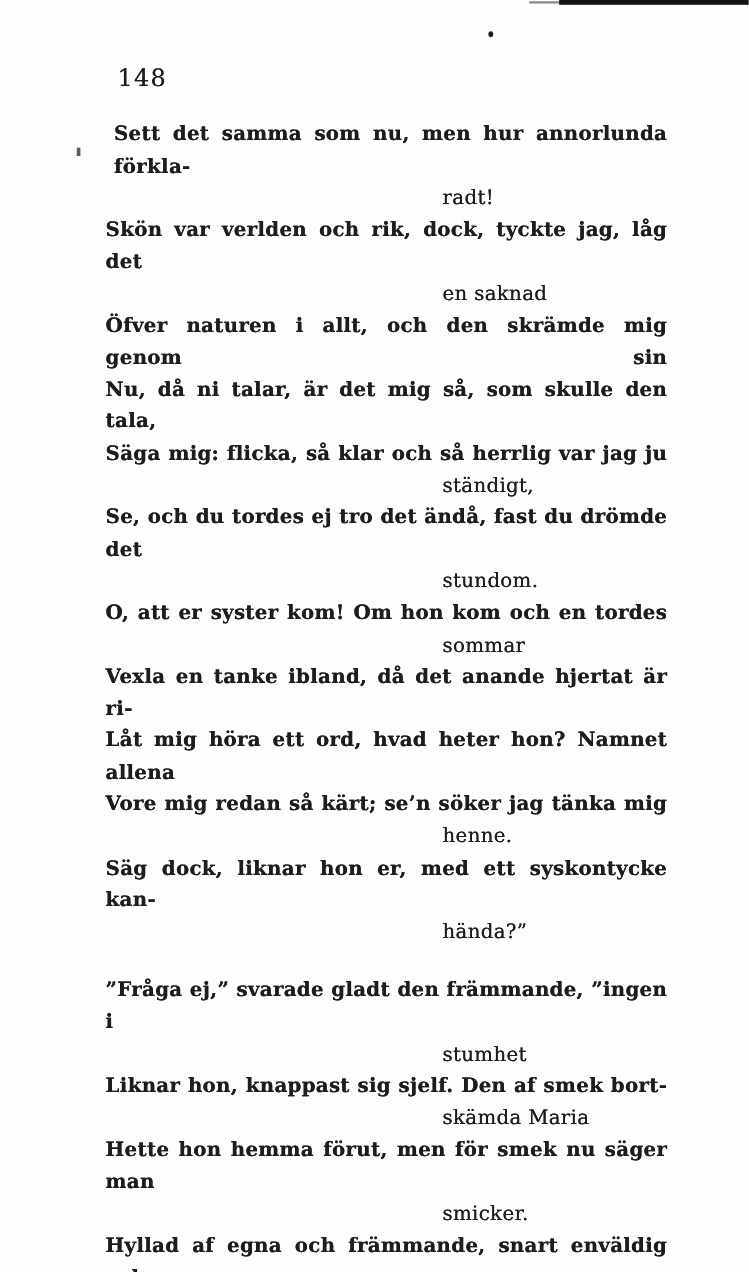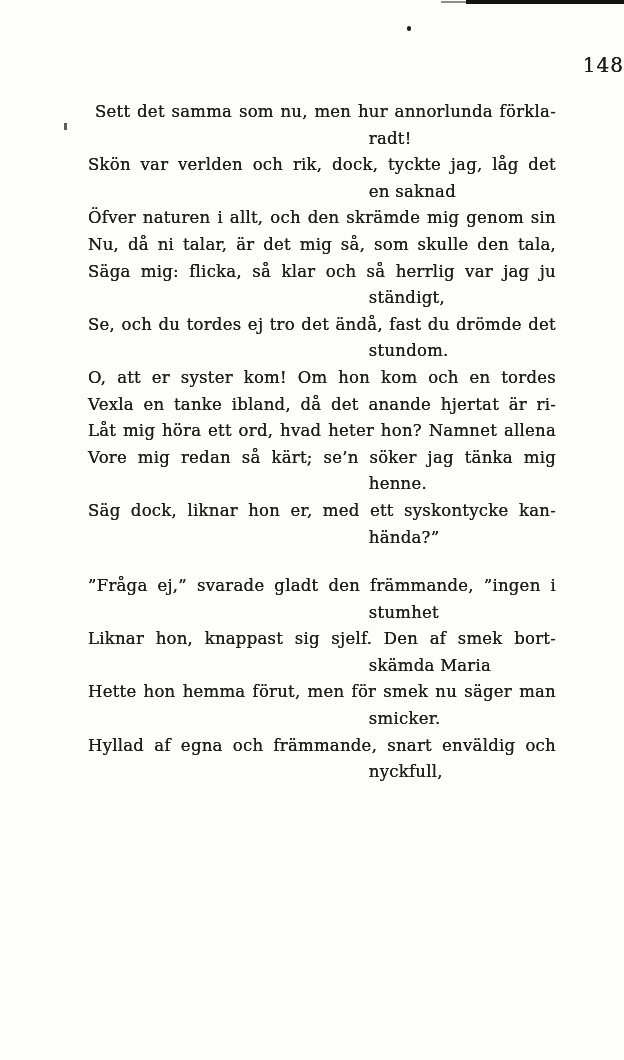--- a/index.html
+++ b/index.html
@@ -44,41 +44,42 @@
   .ink-speck {
     position: absolute;
     top: 123px; left: 64px;
     width: 3px; height: 7px;
     background: #5d5d5d;
   }
   .page-number {
     position: absolute;
     top: 53px; left: 0;
     width: 624px;
-    text-align: right;
+    text-align: left;
     text-indent: 98px;
     font-size: 20px;
     letter-spacing: 1px;
     text-shadow: 0 0 0.4px currentColor;
   }
   .poem {
     position: absolute;
     top: 99px;
     left: 88px;
     width: 468px;
     font-size: 16.5px;
     line-height: 26.6px;
     letter-spacing: 0.25px;
     text-shadow: 0 0 0.45px currentColor;
   }
   .stanza { margin: 0; }
   .stanza + .stanza { margin-top: 22px; }
   .vmain {
     text-align: justify;
     text-align-last: justify;
+    font-weight: bold;
   }
   .vmain.indent { padding-left: 7px; }
   .vcont {
     padding-left: 60%;
     text-align: left;
   }
   .vcont:empty { display: none; }
 </style>
 </head>
 <body>
@@ -113,20 +114,21 @@
       <div>
         <div class="vmain">Säga mig: flicka, så klar och så herrlig var jag ju</div>
         <div class="vcont">ständigt,</div>
       </div>
       <div>
         <div class="vmain">Se, och du tordes ej tro det ändå, fast du drömde det</div>
         <div class="vcont">stundom.</div>
       </div>
       <div>
         <div class="vmain">O, att er syster kom! Om hon kom och en tordes</div>
+        <div class="vcont">sommar</div>
       </div>
       <div>
         <div class="vmain">Vexla en tanke ibland, då det anande hjertat är ri-</div>
       </div>
       <div>
         <div class="vmain">Låt mig höra ett ord, hvad heter hon? Namnet allena</div>
 
       </div>
       <div>
         <div class="vmain">Vore mig redan så kärt; se’n söker jag tänka mig</div>

